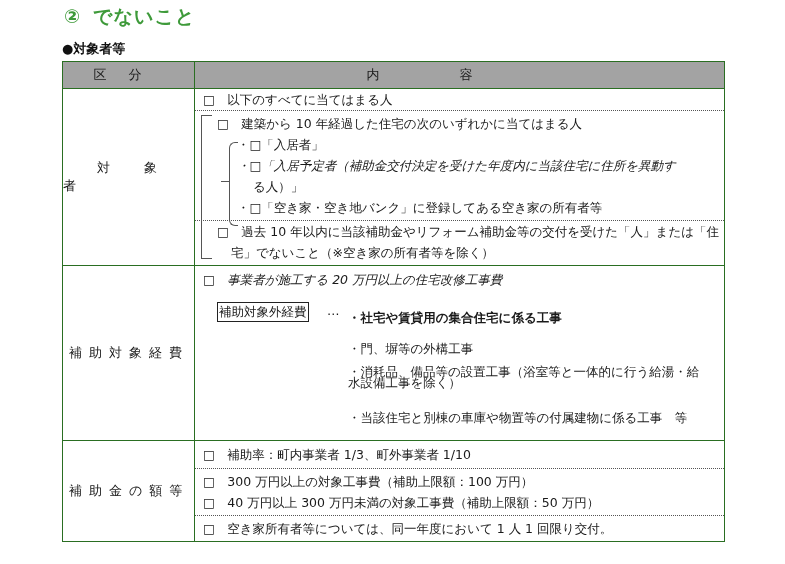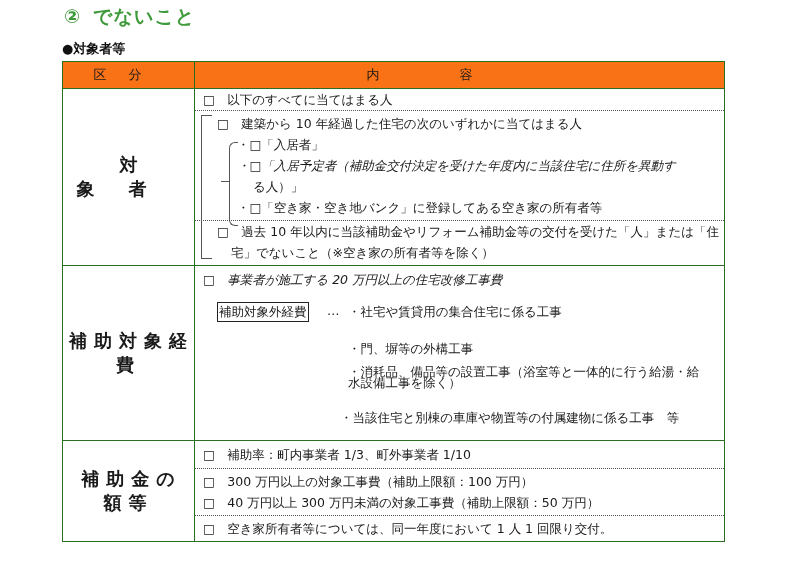--- a/index.html
+++ b/index.html
@@ -20,29 +20,29 @@
     }
     table.main {
       position: absolute; left: 62px; top: 61px;
       width: 663px; border-collapse: collapse;
       font-size: 12.5px;
     }
     table.main td, table.main th {
       border: 1.5px solid #2a6e22; padding: 0; vertical-align: middle;
     }
     table.main th {
-      background: #f97316; font-weight: normal; height: 26px;
+      background: #a3a3a3; font-weight: normal; height: 26px;
       font-size: 13px;
       margin-left: 16px;
     }
     th.col1 { width: 131px; }
     th .spread { letter-spacing: 22px; }
     th .spread2 { letter-spacing: 80px; }
     td.cat {
-      text-align: center; font-size: 18px; font-weight: bold;
+      text-align: left; font-size: 13px;
     }
     .cat-spread1 { letter-spacing: 34px; margin-left: 34px; }
     .cat-spread2 { letter-spacing: 7px; margin-left: 6px; }
     .line { height: 21px; line-height: 21px; white-space: nowrap; position: relative; }
     .dotted-top { border-top: 1px dotted #555; }
     .pad { padding-left: 8px; }
     .bracket-block { position: relative; }
     .br-outer {
       position: absolute; left: 6px; top: 4px; bottom: 6px; width: 10px;
       border: 1.2px solid #555; border-right: none;
@@ -96,25 +96,25 @@
     </td>
   </tr>
 
   <tr>
     <td class="cat"><span class="cat-spread2">補助対象経費</span></td>
     <td>
       <div class="line pad" style="padding-top:3px;font-style:italic;">□　事業者が施工する 20 万円以上の住宅改修工事費</div>
       <div class="excl-grid">
         <span class="ex framed" style="left:22px;top:12px;">補助対象外経費</span>
         <span class="ex" style="left:132px;top:13px;">…</span>
-        <span class="ex" style="left:153px;top:14px;">・社宅や賃貸用の集合住宅に係る工事</span>
+        <span class="ex" style="left:153px;top:20px;font-weight:bold;">・社宅や賃貸用の集合住宅に係る工事</span>
         <span class="ex" style="left:153px;top:51px;">・門、塀等の外構工事</span>
         <span class="ex" style="left:153px;top:74px;">・消耗品、備品等の設置工事（浴室等と一体的に行う給湯・給</span>
         <span class="ex" style="left:153px;top:85px;">水設備工事を除く）</span>
-        <span class="ex" style="left:145px;top:120px;">・当該住宅と別棟の車庫や物置等の付属建物に係る工事　等</span>
+        <span class="ex" style="left:153px;top:120px;">・当該住宅と別棟の車庫や物置等の付属建物に係る工事　等</span>
       </div>
     </td>
   </tr>
 
   <tr>
     <td class="cat"><span class="cat-spread2">補助金の額等</span></td>
     <td>
       <div class="line pad" style="padding:3px 0 3px 8px;">□　補助率：町内事業者 1/3、町外事業者 1/10</div>
       <div class="dotted-top" style="padding:2px 0 2px 0;">
         <div class="line pad">□　300 万円以上の対象工事費（補助上限額：100 万円）</div>

